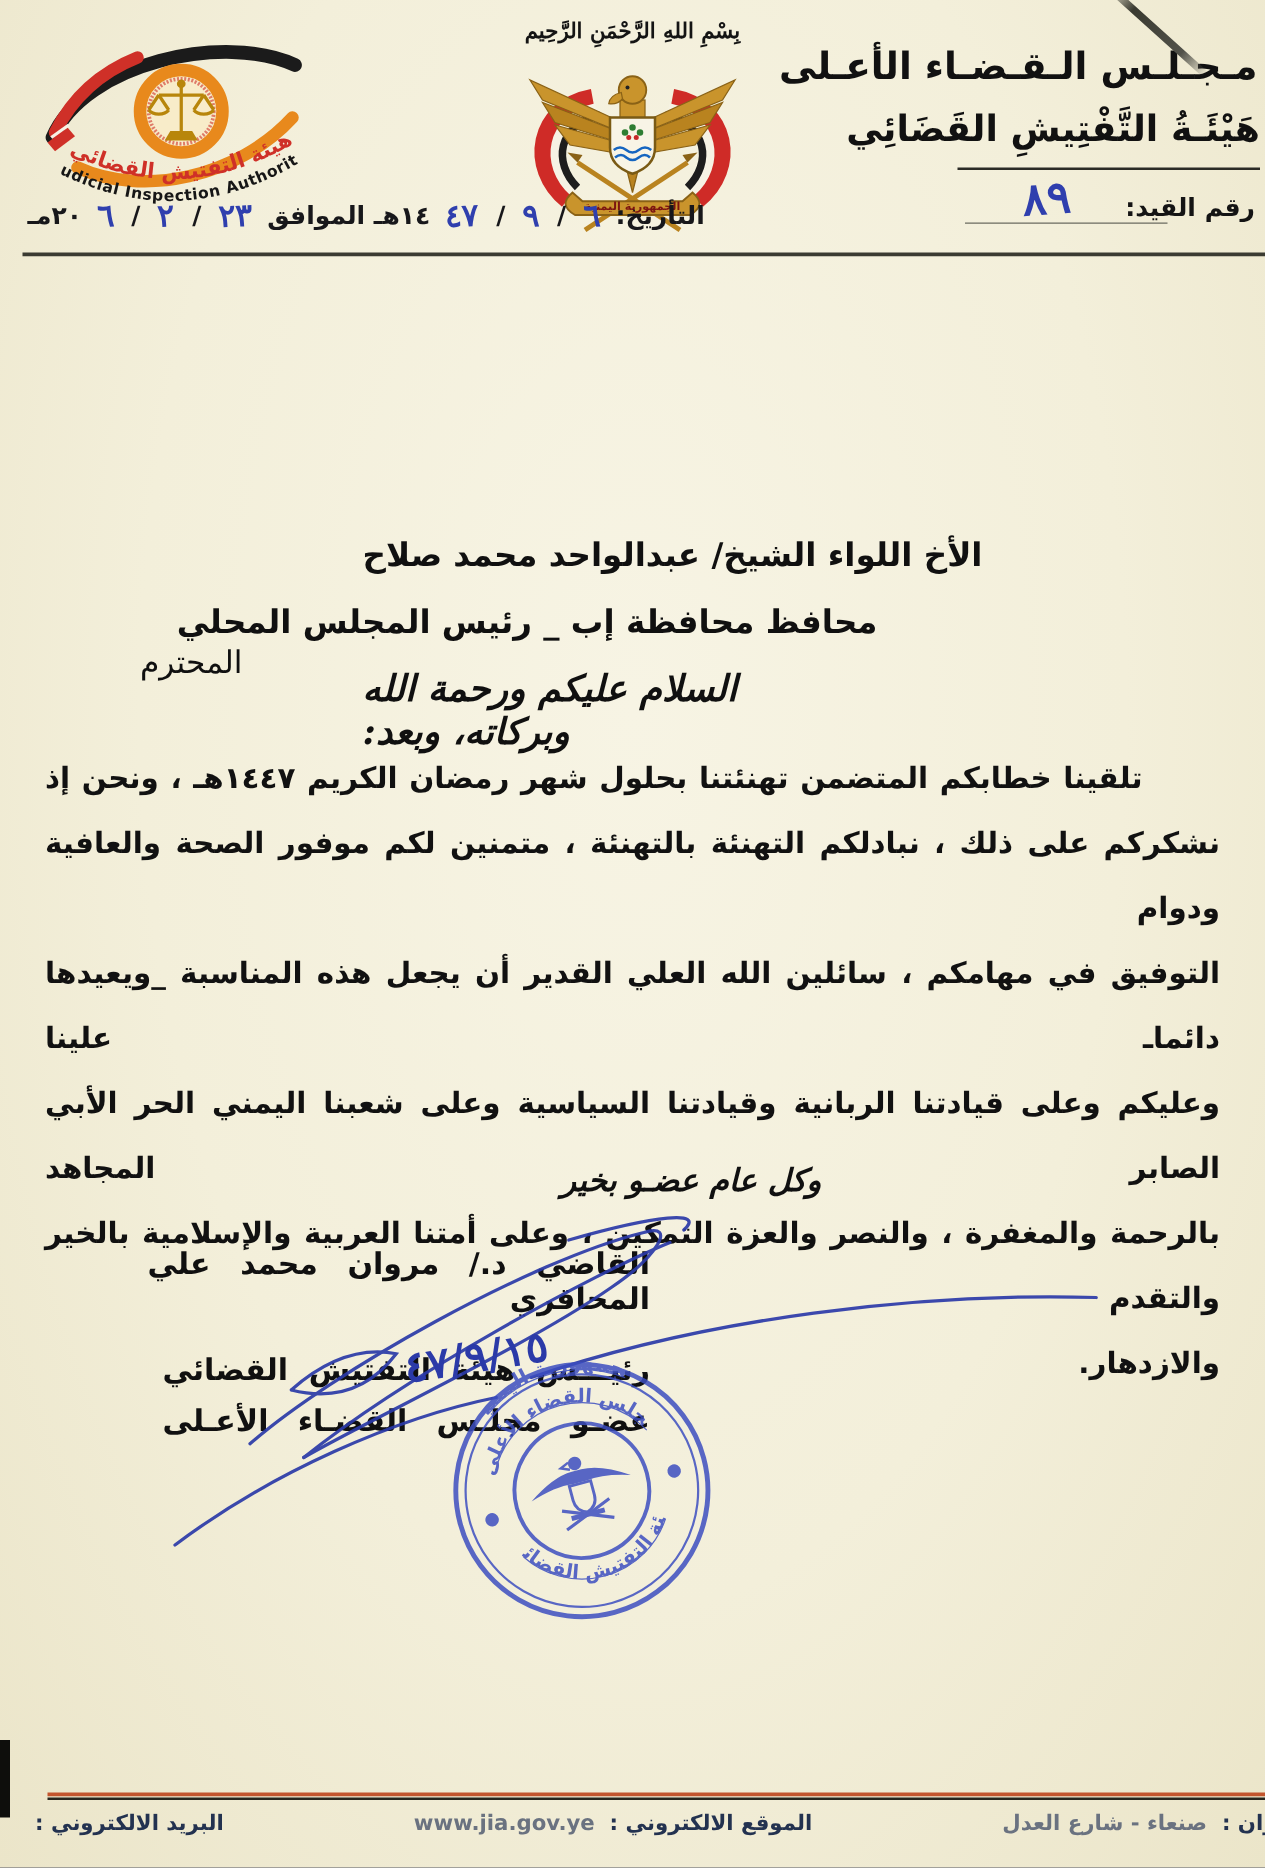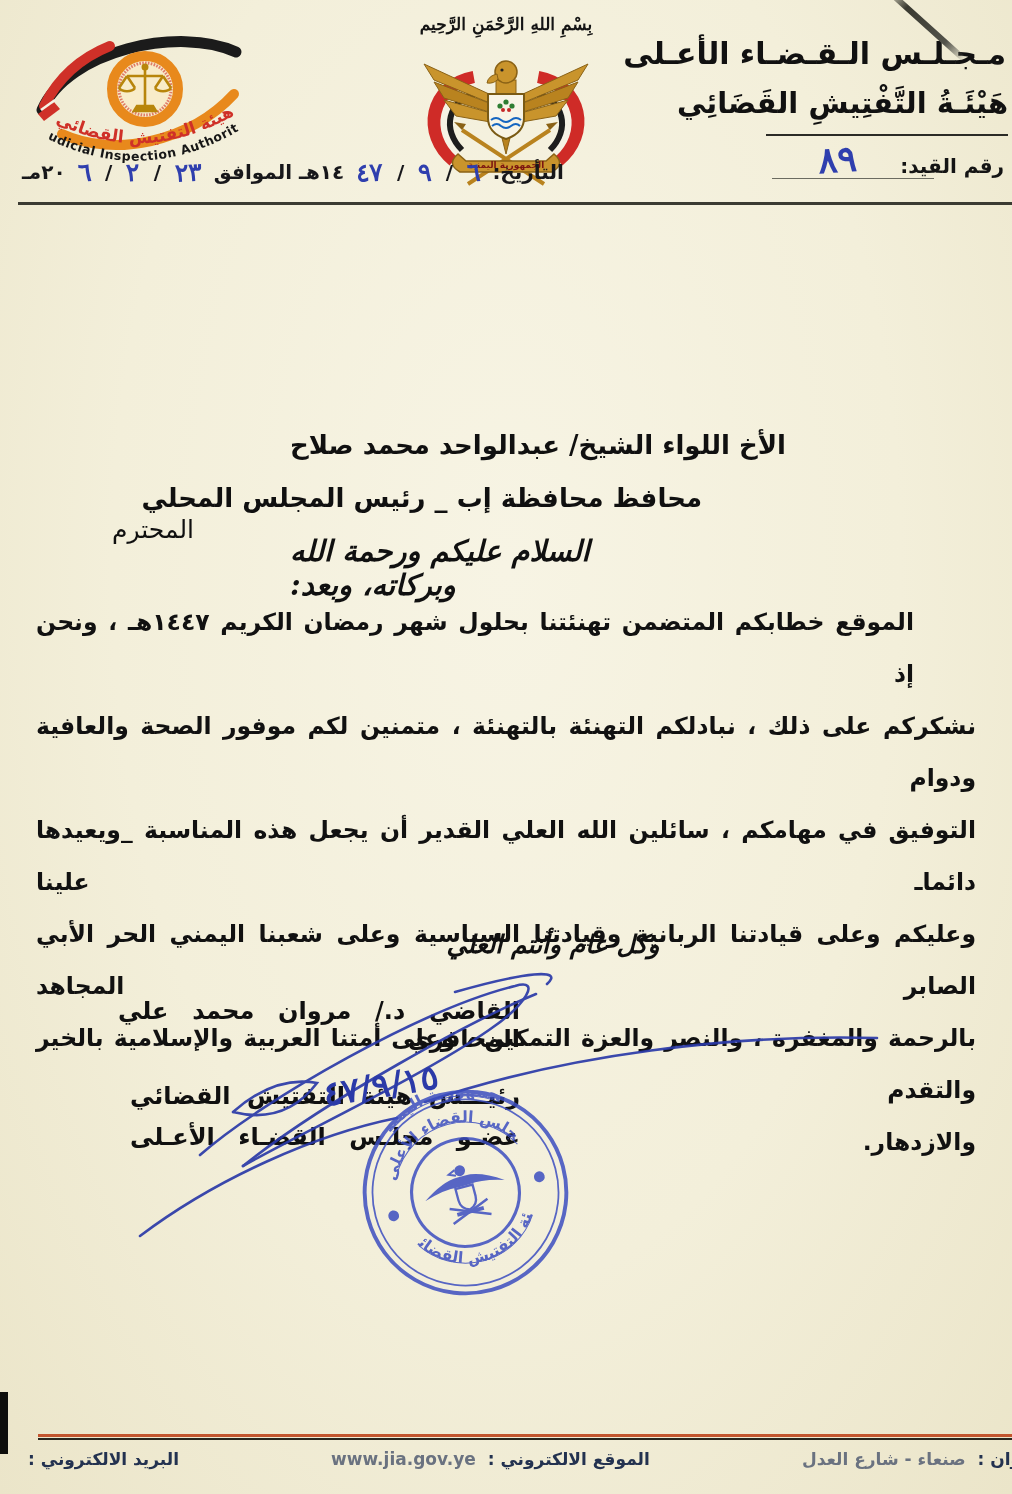--- a/index.html
+++ b/index.html
@@ -157,29 +157,29 @@
 
   <div class="abs head-rule"></div>
   <div class="abs corner-mark"></div>
 
   <div class="abs ar rcpt1">الأخ اللواء الشيخ/ عبدالواحد محمد صلاح</div>
   <div class="abs ar rcpt2">محافظ محافظة إب _ رئيس المجلس المحلي</div>
   <div class="abs ar honorific">المحترم</div>
   <div class="abs ar salutation">السلام عليكم ورحمة الله وبركاته، وبعد:</div>
 
   <div class="abs ar para">
-      <div class="body-line indent">الموقع خطابكم المتضمن تهنئتنا بحلول شهر رمضان الكريم ١٤٤٧هـ ، ونحن إذ</div>
+      <div class="body-line indent">تلقينا خطابكم المتضمن تهنئتنا بحلول شهر رمضان الكريم ١٤٤٧هـ ، ونحن إذ</div>
       <div class="body-line fill">نشكركم على ذلك ، نبادلكم التهنئة بالتهنئة ، متمنين لكم موفور الصحة والعافية ودوام</div>
       <div class="body-line fill">التوفيق في مهامكم ، سائلين الله العلي القدير أن يجعل هذه المناسبة _ويعيدها دائماـ علينا</div>
       <div class="body-line fill">وعليكم وعلى قيادتنا الربانية وقيادتنا السياسية وعلى شعبنا اليمني الحر الأبي الصابر المجاهد</div>
       <div class="body-line fill">بالرحمة والمغفرة ، والنصر والعزة التمكين ، وعلى أمتنا العربية والإسلامية بالخير والتقدم</div>
       <div class="body-line end">والازدهار.</div>
     </div>
 
-  <div class="abs ar closing">وكل عام وأنتم العلي</div>
+  <div class="abs ar closing">وكل عام عضـو بخير</div>
 
   <div class="abs ar signer-name">القاضي د./ مروان محمد علي المحاقري</div>
   <div class="abs ar signer-t1">رئيـــس هيئة التفتيش القضائي</div>
   <div class="abs ar signer-t2">عضـو مجلـس القضـاء الأعـلى</div>
 
   <svg class="abs" style="left:95px;top:950px;" width="800" height="310" viewBox="0 0 800 310">
     <g fill="none" stroke="#2b3aa8" stroke-width="2.6" stroke-linecap="round" opacity="0.92">
       <path d="M105,205 C170,148 330,58 420,36 C447,28 431,55 394,80 C328,126 200,186 148,216"></path>
       <path d="M148,216 C230,150 382,68 441,44"></path>
       <path d="M138,162 q42,-37 84,-29 q-32,42 -84,29"></path>

